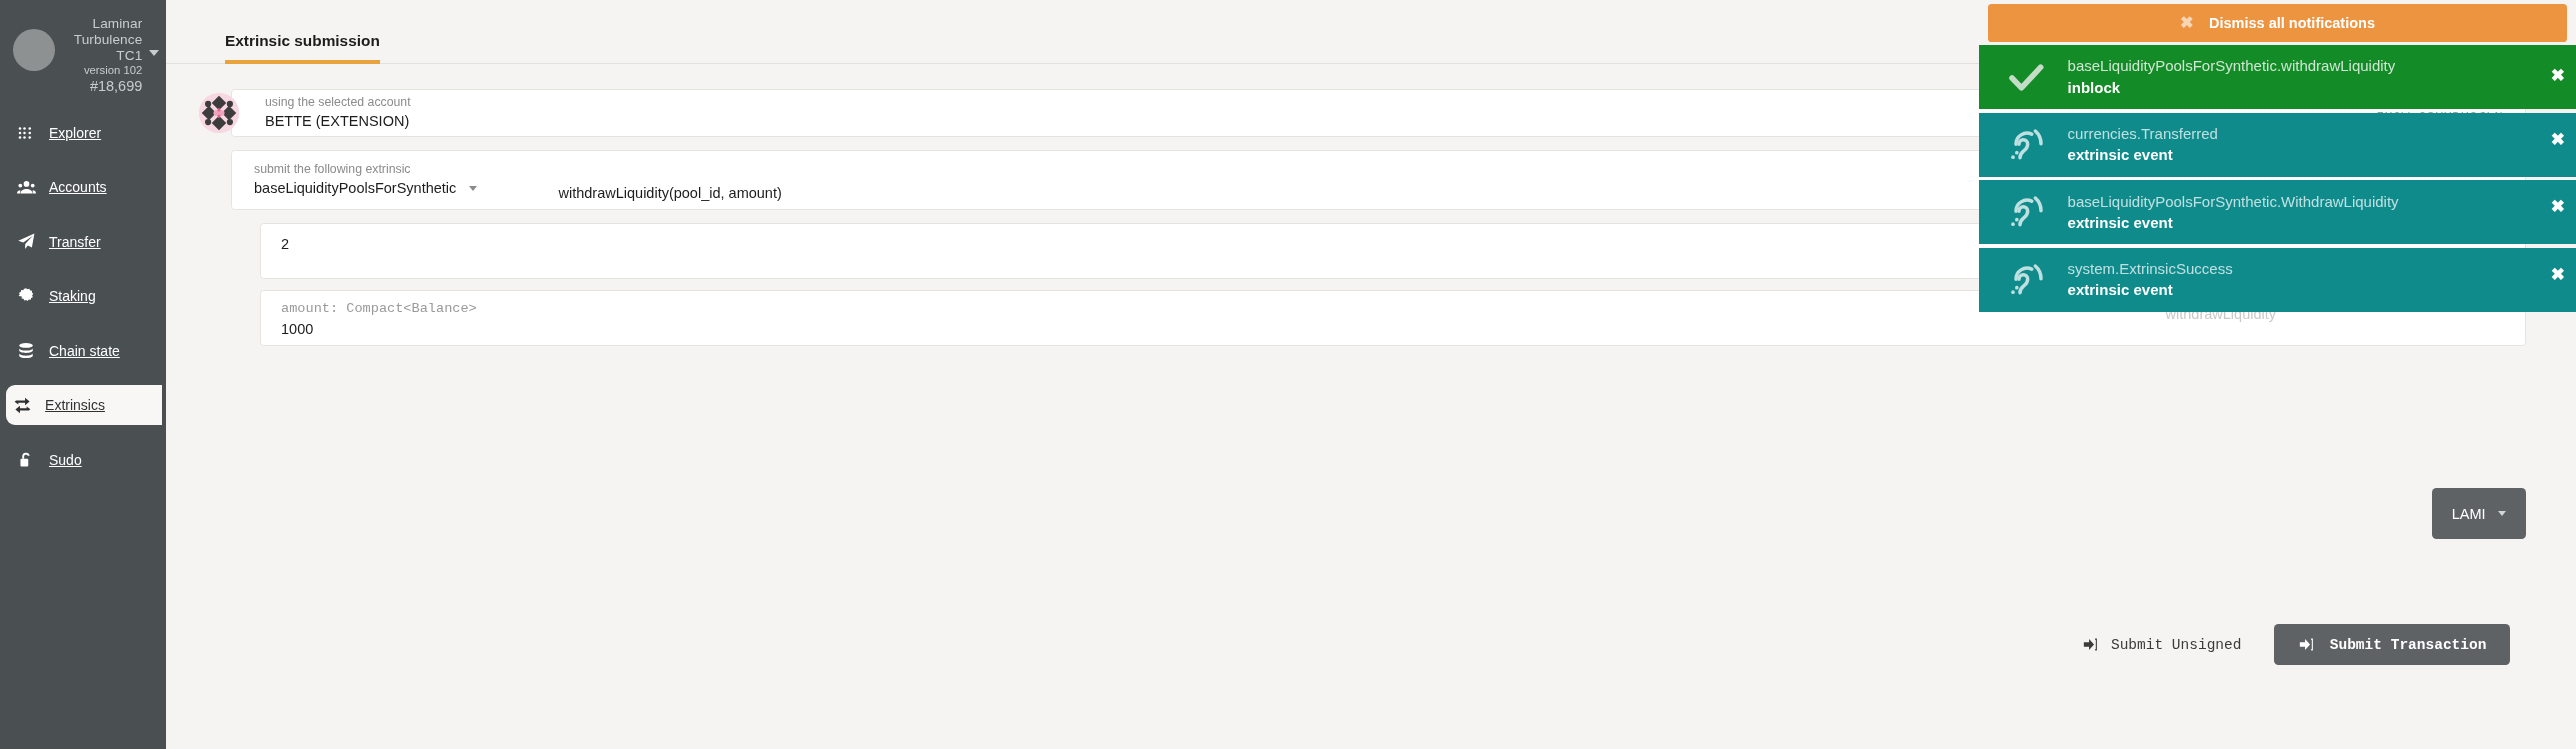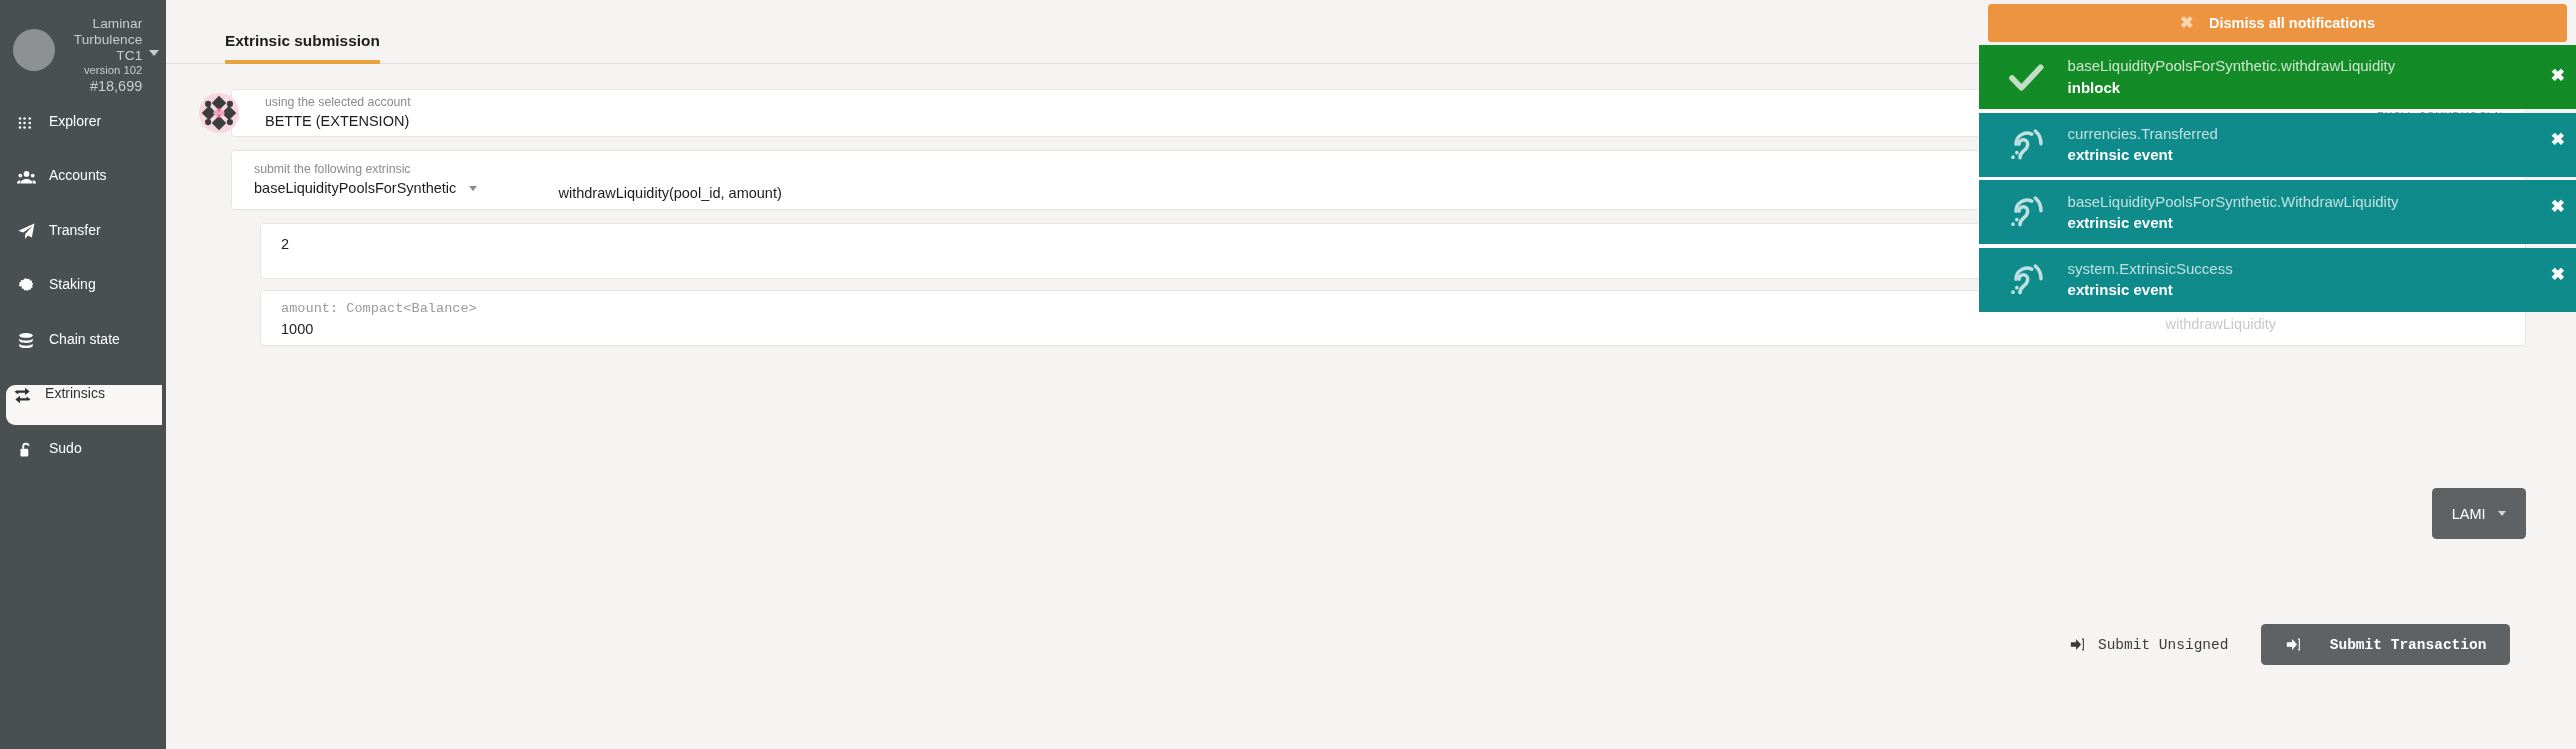--- a/index.html
+++ b/index.html
@@ -84,28 +84,30 @@
     border-right: 5.4px solid transparent;
     border-top: 6.4px solid #c9cccd;
   }
 
   .nav {
     margin-top: 16.3px;
   }
 
   .nav-item {
     display: flex;
+    align-items: center;
     gap: 12.7px;
     height: 40px;
     padding-left: 16.3px;
     color: #ffffff;
     font-size: 14px;
     cursor: pointer;
     margin-bottom: 14.5px;
     position: relative;
+    text-decoration: underline;
   }
 
   .nav-item .nav-icon {
     width: 20px;
     height: 20px;
     display: flex;
     align-items: center;
     justify-content: center;
     flex: 0 0 20px;
   }
@@ -309,21 +311,21 @@
     padding: 9px 12.7px;
     cursor: pointer;
     background: transparent;
     border: none;
     font-family: inherit;
   }
 
   .btn-submit {
     display: flex;
     align-items: center;
-    gap: 28px;
+    gap: 15px;
     font-size: 14.5px;
     font-weight: bold;
     color: #ffffff;
     background: #5f6264;
     border: none;
     border-radius: 4.5px;
     padding: 11.8px 23.6px;
     cursor: pointer;
     font-family: inherit;
   }
@@ -346,21 +348,21 @@
     top: 195px;
     font-family: "Liberation Mono", monospace;
     font-size: 13.6px;
     color: #b9b9b9;
     white-space: nowrap;
   }
 
   .bg-method2 {
     position: absolute;
     right: 300px;
-    top: 316px;
+    top: 306px;
     font-size: 14.5px;
     color: #c9c9c9;
     white-space: nowrap;
   }
 
   
   .notifications {
     position: absolute;
     top: 3.6px;
     right: 0;

